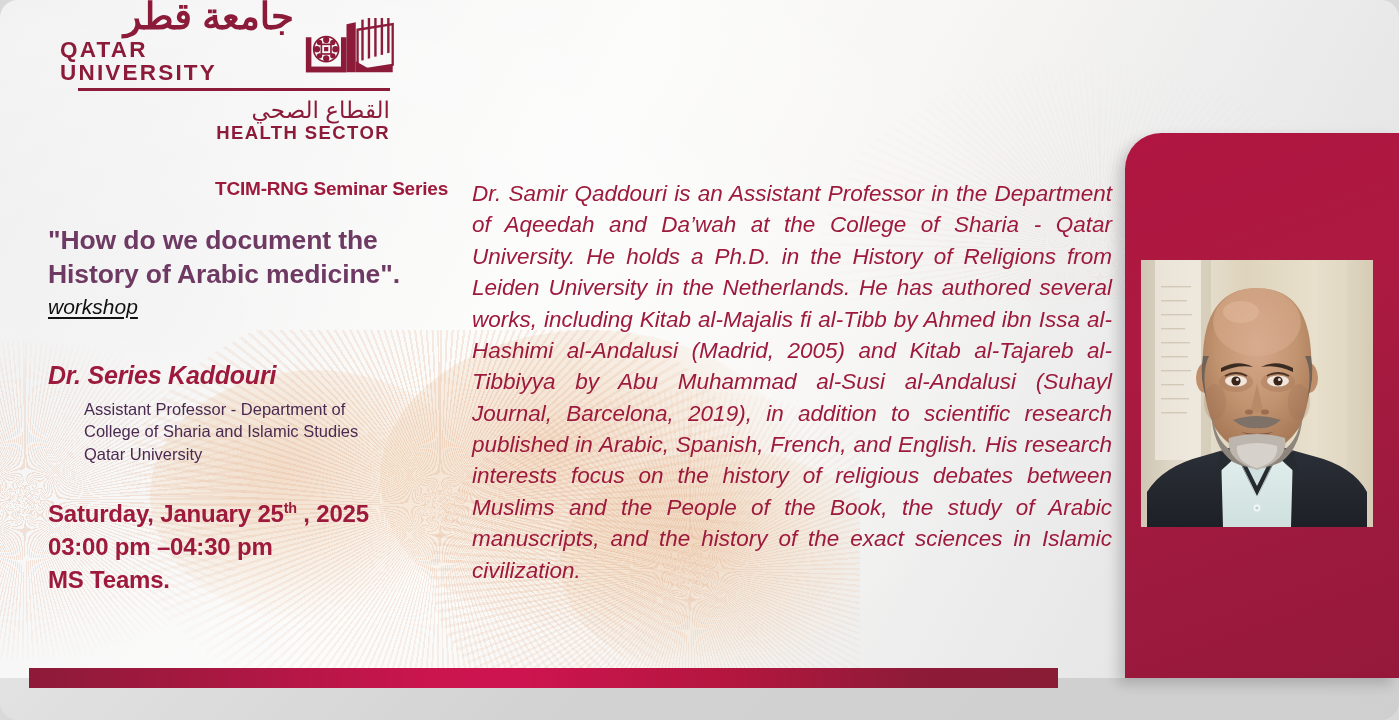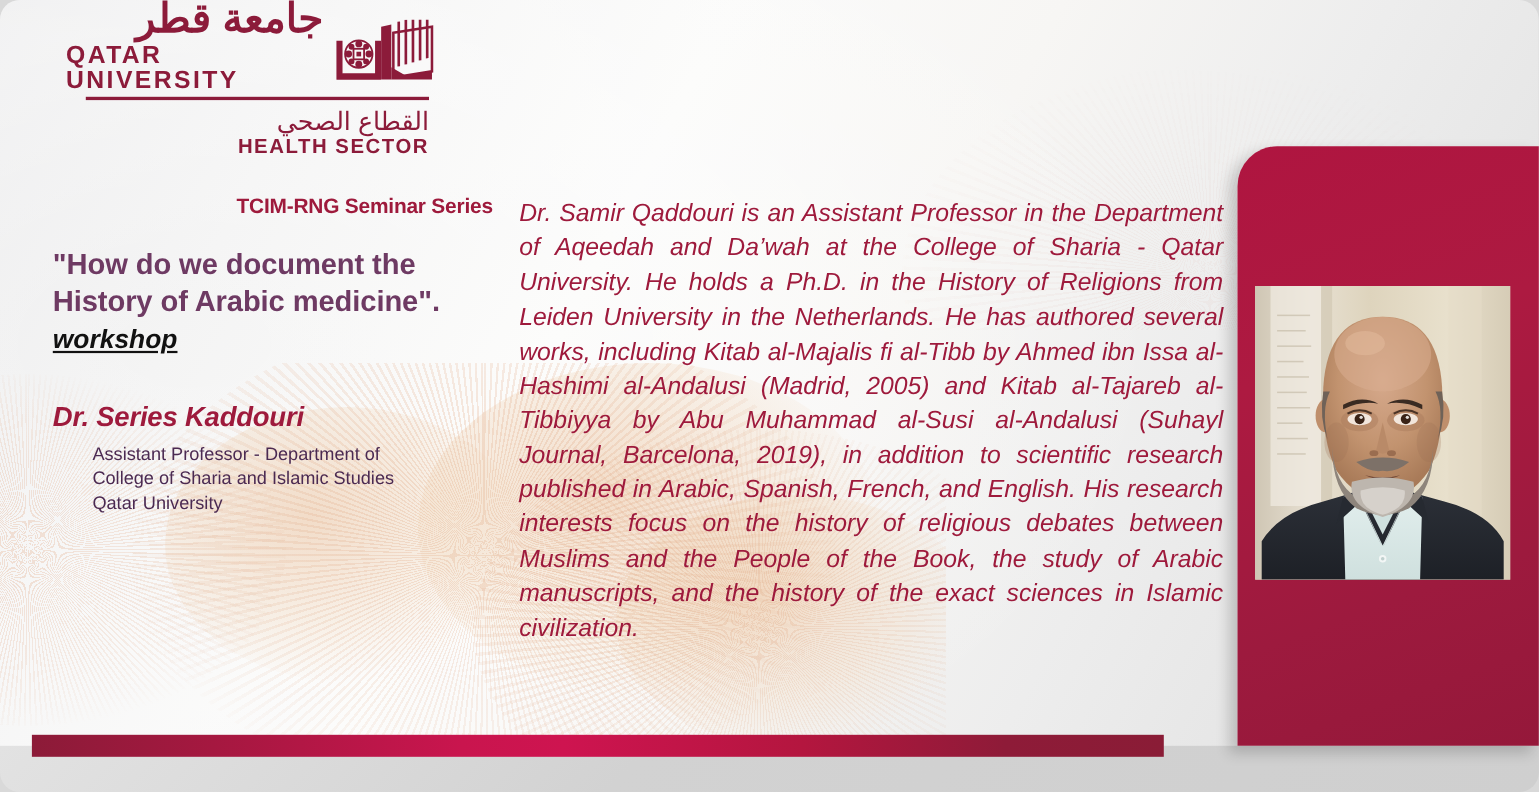--- a/index.html
+++ b/index.html
@@ -182,22 +182,22 @@
   }
   .talk-title {
     font-size: 26.5px;
     font-weight: bold;
     color: #6E3A63;
     line-height: 1.28;
     letter-spacing: -0.1px;
   }
   .workshop-label {
     display: inline-block;
-    font-size: 24px;
-    font-weight: bold;
+    font-size: 21px;
+    font-weight: normal;
     font-style: italic;
     color: #111111;
     text-decoration: underline;
     text-underline-offset: 3px;
     margin-top: 3px;
   }
   .speaker-name {
     font-size: 25px;
     font-weight: bold;
     font-style: italic;
@@ -342,20 +342,25 @@
   <div class="left-col">
     <div class="series-label">TCIM-RNG Seminar Series</div>
     <div class="talk-title">"How do we document the History of Arabic medicine".</div>
     <div class="workshop-label">workshop</div>
     <div class="speaker-name">Dr. Series Kaddouri</div>
     <div class="affil">
       <div>Assistant Professor - Department of</div>
       <div>College of Sharia and Islamic Studies</div>
       <div>Qatar University</div>
     </div>
+    <div class="event-block">
+      <div><span>Saturday, January 25</span><sup>th</sup><span> , 2025</span></div>
+      <div>03:00 pm –04:30 pm</div>
+      <div>MS Teams.</div>
+    </div>
   </div>
 
   <div class="bio">Dr. Samir Qaddouri is an Assistant Professor in the Department of Aqeedah and Da’wah at the College of Sharia - Qatar University. He holds a Ph.D. in the History of Religions from Leiden University in the Netherlands. He has authored several works, including Kitab al-Majalis fi al-Tibb by Ahmed ibn Issa al-Hashimi al-Andalusi (Madrid, 2005) and Kitab al-Tajareb al-Tibbiyya by Abu Muhammad al-Susi al-Andalusi (Suhayl Journal, Barcelona, 2019), in addition to scientific research published in Arabic, Spanish, French, and English. His research interests focus on the history of religious debates between Muslims and the People of the Book, the study of Arabic manuscripts, and the history of the exact sciences in Islamic civilization.</div>
 
   <div class="photo-panel">
     <div class="headshot">
       <svg viewBox="0 0 232 267" preserveAspectRatio="xMidYMid slice">
         <defs>
           <linearGradient id="wallg" x1="0" y1="0" x2="1" y2="0">
             <stop offset="0%" stop-color="#cfc6b4"></stop>

